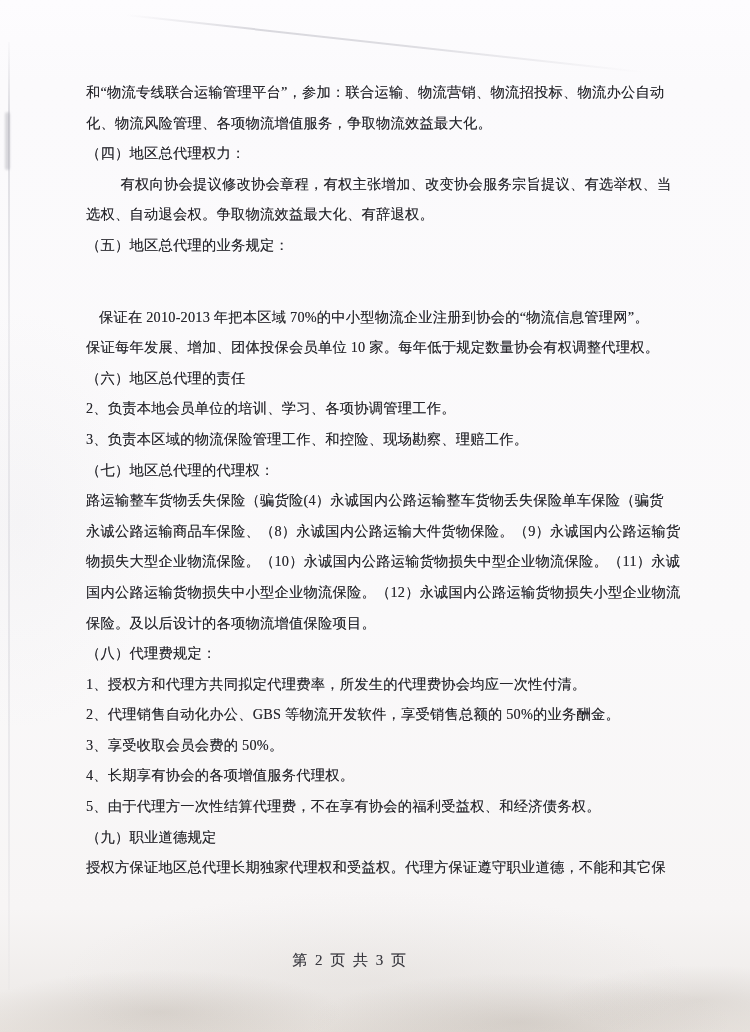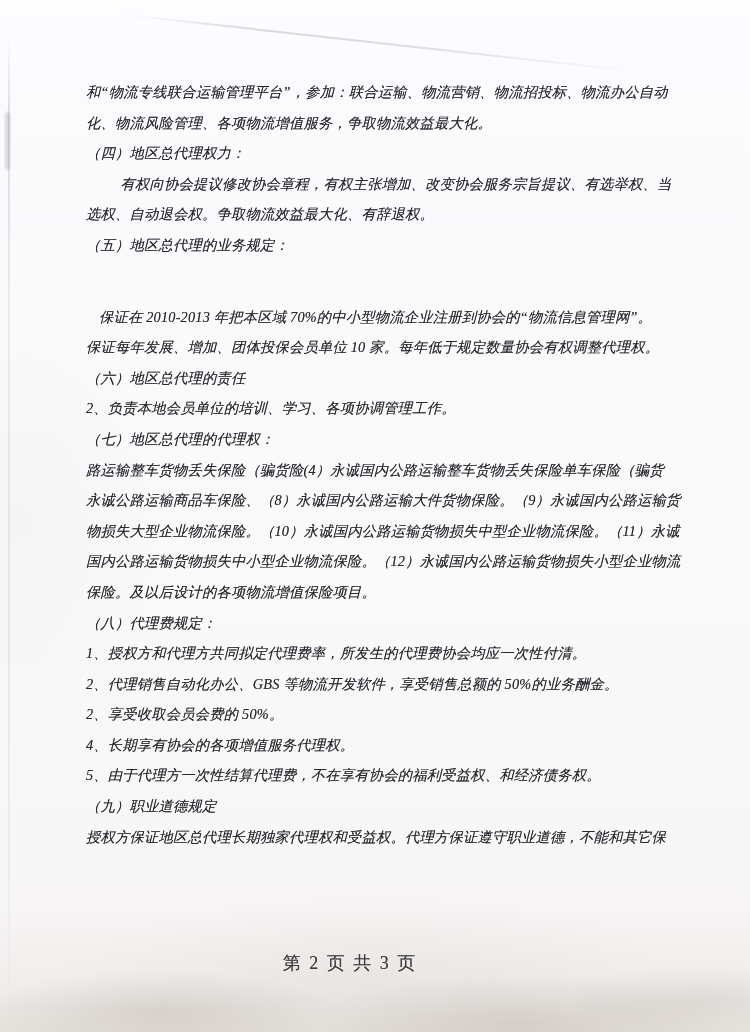--- a/index.html
+++ b/index.html
@@ -69,33 +69,32 @@
     position: absolute;
     top: 77px;
     left: 86px;
     width: 586px;
     font-size: 14.3px;
     line-height: 30.6px;
     color: #26262b;
     letter-spacing: 0.2px;
     text-shadow: 0 0 0.5px rgba(45,45,55,0.55);
     white-space: nowrap;
-    font-style: italic;
   }
   .line { height: 30.6px; }
   .ind-lg { padding-left: 34px; text-align: center; }  
   .ind-md { padding-left: 25px; }  
   .ind-sm { padding-left: 13px; margin-top: 41px; }  
   .footer {
     position: absolute;
     top: 951px;
     left: 0;
     width: 700px;
     text-align: center;
-    font-size: 18px;
+    font-size: 15px;
     letter-spacing: 2px;
     color: #3a3a40;
     text-shadow: 0 0 0.5px rgba(55,55,65,0.5);
   }
 </style>
 </head>
 <body>
 
 <div class="page">
   <div class="scan-edge"></div>
@@ -106,30 +105,31 @@
     <div class="line">和“物流专线联合运输管理平台”，参加：联合运输、物流营销、物流招投标、物流办公自动</div>
     <div class="line">化、物流风险管理、各项物流增值服务，争取物流效益最大化。</div>
     <div class="line">（四）地区总代理权力：</div>
     <div class="line ind-lg">有权向协会提议修改协会章程，有权主张增加、改变协会服务宗旨提议、有选举权、当</div>
     <div class="line">选权、自动退会权。争取物流效益最大化、有辞退权。</div>
     <div class="line">（五）地区总代理的业务规定：</div>
     <div class="line ind-sm">保证在 2010-2013 年把本区域 70%的中小型物流企业注册到协会的“物流信息管理网”。</div>
     <div class="line">保证每年发展、增加、团体投保会员单位 10 家。每年低于规定数量协会有权调整代理权。</div>
     <div class="line">（六）地区总代理的责任</div>
     <div class="line">2、负责本地会员单位的培训、学习、各项协调管理工作。</div>
+    <div class="line">3、负责本区域的物流保险管理工作、和控险、现场勘察、理赔工作。</div>
     <div class="line">（七）地区总代理的代理权：</div>
     <div class="line">路运输整车货物丢失保险（骗货险(4）永诚国内公路运输整车货物丢失保险单车保险（骗货</div>
     <div class="line">永诚公路运输商品车保险、（8）永诚国内公路运输大件货物保险。（9）永诚国内公路运输货</div>
     <div class="line">物损失大型企业物流保险。（10）永诚国内公路运输货物损失中型企业物流保险。（11）永诚</div>
     <div class="line">国内公路运输货物损失中小型企业物流保险。（12）永诚国内公路运输货物损失小型企业物流</div>
     <div class="line">保险。及以后设计的各项物流增值保险项目。</div>
     <div class="line">（八）代理费规定：</div>
     <div class="line">1、授权方和代理方共同拟定代理费率，所发生的代理费协会均应一次性付清。</div>
     <div class="line">2、代理销售自动化办公、GBS 等物流开发软件，享受销售总额的 50%的业务酬金。</div>
-    <div class="line">2、享受收取会员会费的 50%。</div>
+    <div class="line">3、享受收取会员会费的 50%。</div>
     <div class="line">4、长期享有协会的各项增值服务代理权。</div>
     <div class="line">5、由于代理方一次性结算代理费，不在享有协会的福利受益权、和经济债务权。</div>
     <div class="line">（九）职业道德规定</div>
     <div class="line">授权方保证地区总代理长期独家代理权和受益权。代理方保证遵守职业道德，不能和其它保</div>
   </div>
 
   <div class="footer">第 2 页 共 3 页</div>
 </div>
 
 </body></html>

